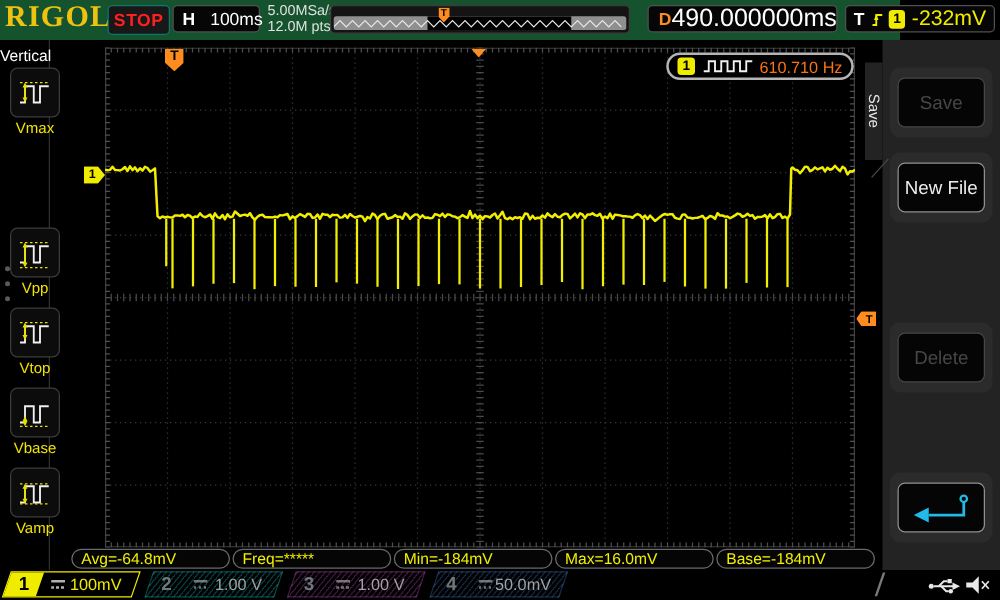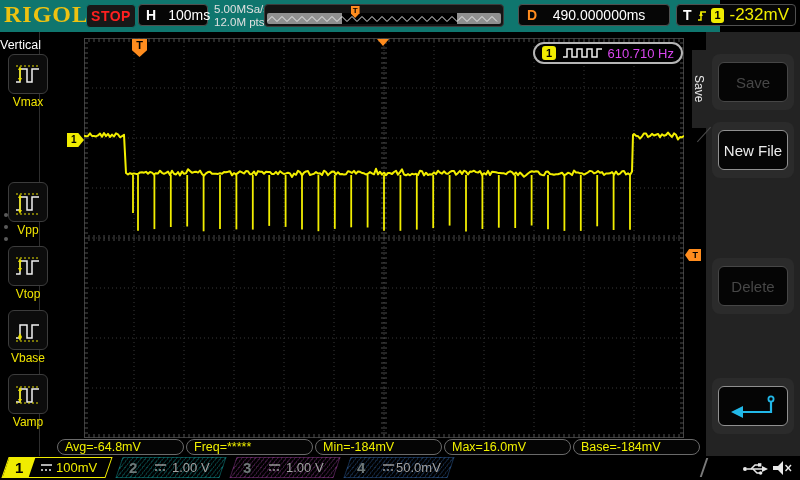--- a/index.html
+++ b/index.html
@@ -1,41 +1,41 @@
 <!DOCTYPE html>
 <html><head>
 <meta charset="utf-8">
 <style>
   html,body{margin:0;padding:0;background:#000;}
   .stage{position:relative;width:800px;height:480px;background:#000;overflow:hidden;
          font-family:"Liberation Sans",sans-serif;}
 
   
-  .topbar{position:absolute;left:0;top:0;width:720px;height:32px;background:#0f766e;}
+  .topbar{position:absolute;left:0;top:0;width:720px;height:32px;background:#14532d;}
   .logo{position:absolute;left:4px;top:1px;font-family:"Liberation Serif",serif;
         font-weight:bold;font-size:24px;color:#edc211;letter-spacing:1px;}
   .stop-btn{position:absolute;left:86px;top:4px;width:48px;height:22px;background:#181818;
         border:1px solid #0f766e;border-radius:4px;color:#ff2020;font-weight:bold;font-size:14px;
         display:flex;align-items:center;justify-content:center;letter-spacing:.5px;}
   .h-menu{position:absolute;left:138px;top:4px;width:70px;height:22px;background:#060606;
         border:1px solid #505050;border-radius:4px;display:flex;align-items:center;padding:0 7px;box-sizing:border-box;}
   .h-label{color:#fff;font-weight:bold;font-size:14px;}
   .h-value{color:#fff;font-size:14px;margin-left:12px;}
   .acq{position:absolute;left:214px;top:3px;color:#e0e0e0;font-size:11.5px;line-height:13px;}
   .membar{position:absolute;left:264px;top:4px;width:240px;height:23px;background:#141414;
         border:1px solid #3c3c3c;border-radius:4px;box-sizing:border-box;}
   .membar-track{position:absolute;left:2px;right:2px;bottom:2px;height:11px;background:#8f8f8f;border-radius:2px;overflow:hidden;}
   .membar-window{position:absolute;top:0;bottom:0;background:#000;}
   .membar-trig{position:absolute;top:1px;width:9px;height:12px;background:#ff8c1e;
         clip-path:polygon(0 0,100% 0,100% 60%,50% 100%,0 60%);
         color:#000;font-size:8px;font-weight:bold;text-align:center;line-height:9px;z-index:3;}
   .d-menu{position:absolute;left:518px;top:4px;width:152px;height:22px;background:#060606;
         border:1px solid #505050;border-radius:4px;display:flex;align-items:center;padding:0 8px;box-sizing:border-box;}
   .d-label{color:#ff8c1e;font-weight:bold;font-size:14px;}
-  .d-value{color:#fff;font-size:14px;margin:0 auto;}
+  .d-value{color:#fff;font-size:20px;margin:0 auto;}
   .t-menu{position:absolute;left:676px;top:4px;width:120px;height:22px;background:#060606;
         border:1px solid #505050;border-radius:4px;display:flex;align-items:center;gap:5px;padding:0 6px;box-sizing:border-box;}
   .t-label{color:#fff;font-weight:bold;font-size:14px;}
   .t-badge{width:15px;height:15px;background:#f0ec00;color:#000;border-radius:3px;font-weight:bold;
         font-size:11px;display:flex;align-items:center;justify-content:center;}
   .t-level{color:#f0ec00;font-size:17px;}
 
   
   .sidebar{position:absolute;left:0;top:32px;width:40px;height:424px;background:#000;border-right:1px solid #2e2e2e;box-sizing:border-box;}
   .sb-title{text-align:center;color:#fff;font-size:12.5px;padding-top:6px;}
@@ -61,21 +61,21 @@
   .trig-level{position:absolute;width:16px;height:12px;background:#ff8c1e;
         clip-path:polygon(0 50%,26% 0,100% 0,100% 100%,26% 100%);color:#000;font-size:9px;
         font-weight:bold;text-align:right;padding-right:3px;line-height:12px;box-sizing:border-box;z-index:5;}
 
   
   .freq-box{position:absolute;left:533px;top:42px;width:150px;height:22px;background:#000;
         border:2px solid #b5b5b5;border-radius:12px;display:flex;align-items:center;gap:6px;
         padding:0 7px;box-sizing:border-box;z-index:4;}
   .freq-badge{width:14px;height:14px;background:#f0ec00;color:#000;border-radius:3px;font-weight:bold;
         font-size:11px;display:flex;align-items:center;justify-content:center;flex:0 0 auto;}
-  .freq-val{color:#d946ef;font-size:13px;white-space:nowrap;}
+  .freq-val{color:#f97316;font-size:13px;white-space:nowrap;}
 
   
   .rpanel{position:absolute;left:706px;top:32px;width:94px;height:424px;background:#232323;}
   .rp-tab{position:absolute;left:-14px;top:18px;width:14px;height:78px;background:#232323;
         color:#e8e8e8;font-size:12px;writing-mode:vertical-rl;display:flex;align-items:center;justify-content:center;}
   .rp-notch{position:absolute;left:-12px;top:102px;width:20px;height:1px;background:#4a4a4a;transform:rotate(-48deg);}
   .rp-block{position:absolute;left:6px;width:82px;height:56px;background:#2b2b2b;border-radius:8px;}
   .rp-btn{position:absolute;left:6px;right:6px;top:8px;bottom:8px;background:#050505;border:1px solid #909090;
         border-radius:6px;color:#ececec;font-size:15px;display:flex;align-items:center;justify-content:center;cursor:default;}
   .rp-block.disabled .rp-btn{border-color:#464646;color:#474747;}

